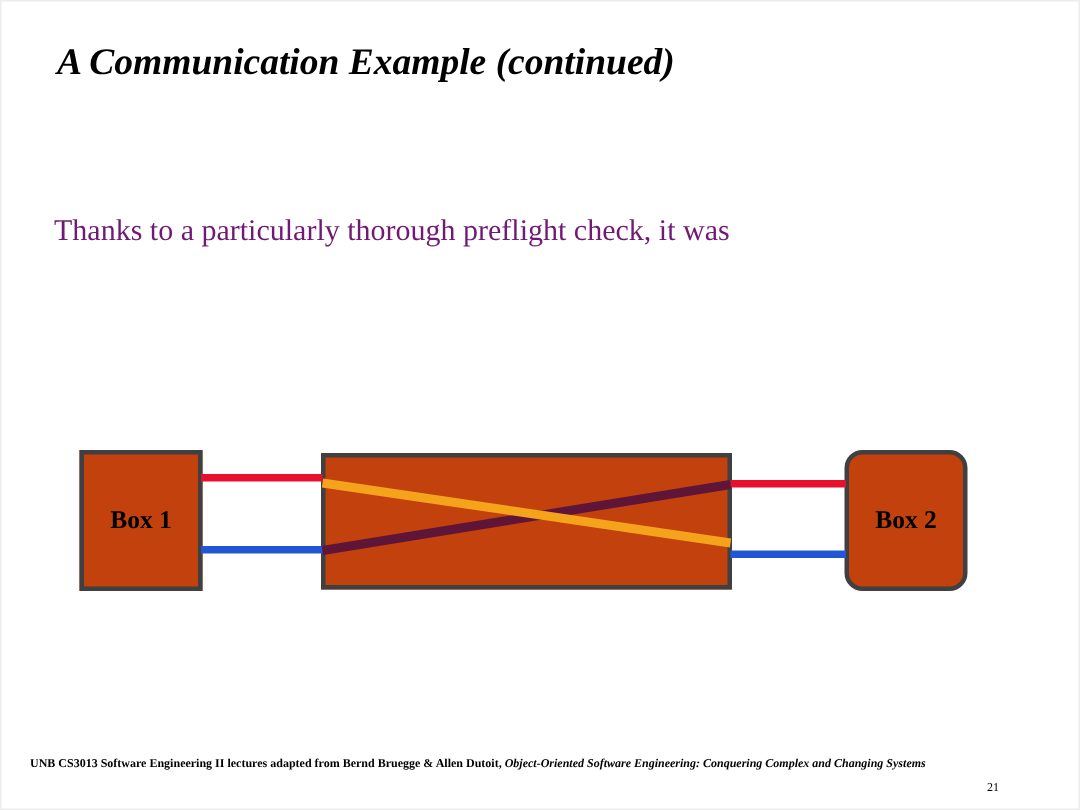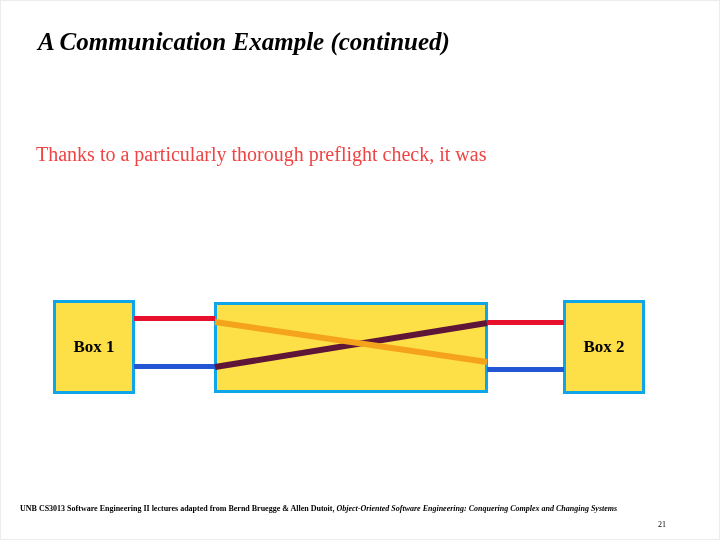--- a/index.html
+++ b/index.html
@@ -25,42 +25,42 @@
     font-style: italic;
     color: #000000;
     white-space: nowrap;
     text-align: right;
   }
   .body-text {
     position: absolute;
     left: 36px;
     top: 140px;
     font-size: 20px;
-    color: #ef4444;
+    color: #701a75;
     line-height: 29px;
     text-align: center;
   }
   .body-line2 { padding-left: 24px; }
   .dbox {
     position: absolute;
     box-sizing: border-box;
-    border: 3px solid #0ea5e9;
-    background: #fde047;
+    border: 3px solid #404040;
+    background: #c2410c;
     display: flex;
     align-items: center;
     justify-content: center;
   }
   .dbox .label {
     font-size: 17px;
     font-weight: bold;
     color: #000000;
     white-space: nowrap;
   }
   .box1 { left: 53px;  top: 300px; width: 82px;  height: 94px; }
-  .box2 { left: 563px; top: 300px; width: 82px;  height: 94px; }
+  .box2 { left: 563px; top: 300px; width: 82px;  height: 94px; border-radius: 12px; }
   .junction { left: 214px; top: 302px; width: 274px; height: 91px; }
   .wire {
     position: absolute;
     height: 5px;
   }
   .wire.red  { background: var(--wire_red); }
   .wire.blue { background: var(--wire_blue); }
   .wire-red-left   { left: 134px; top: 316px; width: 81px; }
   .wire-blue-left  { left: 134px; top: 364px; width: 81px; }
   .wire-red-right  { left: 487px; top: 320px; width: 77px; }

